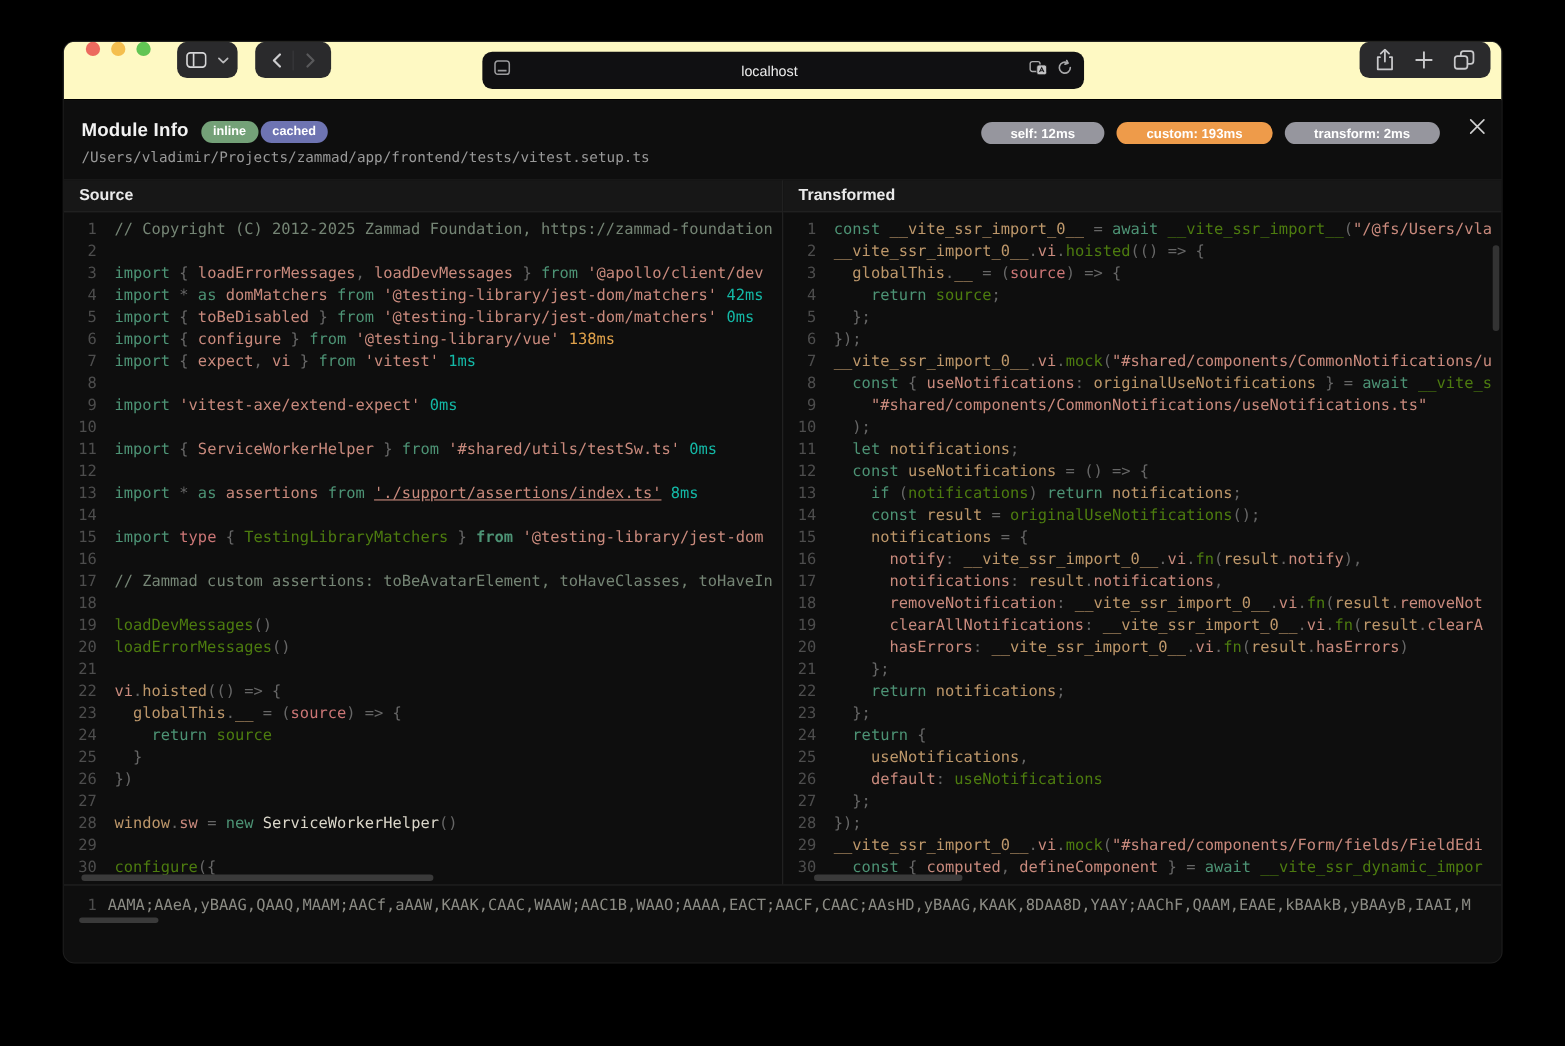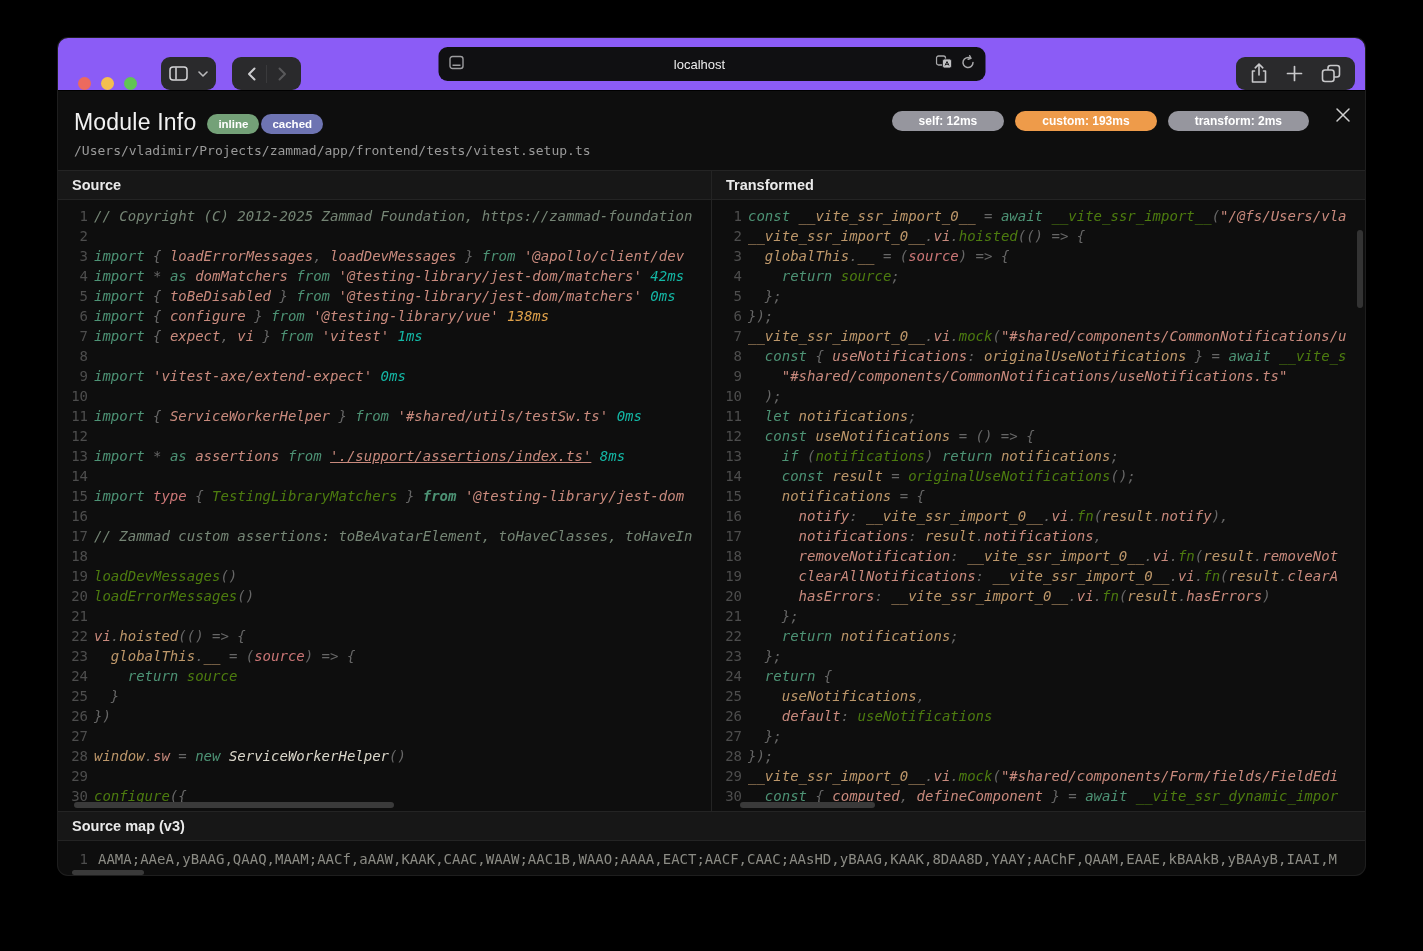--- a/index.html
+++ b/index.html
@@ -1,56 +1,56 @@
 <!DOCTYPE html>
 <html><head>
 <meta charset="utf-8">
 <style>
   html,body{margin:0;padding:0;background:#000;width:1423px;height:951px;overflow:hidden;
     font-family:"Liberation Sans",sans-serif;-webkit-font-smoothing:antialiased;}
   .window{position:absolute;left:58px;top:38px;width:1307px;height:837px;background:#0E0E0E;
     border-radius:10px;overflow:hidden;box-shadow:0 0 0 1px #1E1E1E,0 24px 70px rgba(0,0,0,.7);}
   
-  .toolbar{height:52px;background:#8b5cf6;display:flex;align-items:flex-end;position:relative;
+  .toolbar{height:52px;background:#fef9c3;display:flex;align-items:flex-start;position:relative;
     border-bottom:1px solid #000;}
   .traffic{display:flex;gap:10px;margin-left:20px;}
   .dot{width:13px;height:13px;border-radius:50%;}
   .dot.r{background:#EC6A5E}.dot.y{background:#F4BF4F}.dot.g{background:#61C554}
   .btn-group{background:#2A2A2C;border-radius:9px;height:33px;display:flex;align-items:center;
     padding:0 8px;gap:10px;}
   .btn-group svg{display:block}
   .grp-sidebar{margin-left:24px;}
   .grp-nav{margin-left:16px;gap:0;padding:0 4px;}
   .navbtn{width:30px;height:33px;display:flex;align-items:center;justify-content:center;}
   .nav-sep{width:1px;height:18px;background:#3A3A3C;}
   .url-field{position:absolute;left:50%;transform:translateX(-50%);top:9px;width:527px;height:34px;
     background:#101012;border-radius:9px;display:flex;align-items:center;padding:0 10px;}
   .url-text{flex:1;text-align:center;color:#EDEDED;font-size:13px;}
   .url-right{display:flex;align-items:center;gap:8px;}
   .grp-right{margin-left:auto;margin-right:10px;gap:18px;padding:0 14px;}
   
   .module-header{position:relative;padding:18px 16px 12px 16px;background:#0E0E0E;}
   .title-row{display:flex;align-items:center;gap:11px;}
-  .module-title{font-size:23px;font-weight:normal;color:#F2F2F2;letter-spacing:.2px;}
+  .module-title{font-size:17px;font-weight:bold;color:#F2F2F2;letter-spacing:.2px;}
   .badge{color:#fff;font-size:11.5px;font-weight:bold;padding:4px 11px;border-radius:999px;line-height:1;}
   .timings{position:absolute;right:54px;top:20px;display:flex;gap:9px;}
   .pill{color:#fff;font-size:12px;font-weight:bold;padding:4px 27px;border-radius:999px;line-height:1;}
   .close-x{position:absolute;right:13px;top:15px;width:18px;height:18px;cursor:pointer;}
   .file-path{margin-top:7px;font-family:"DejaVu Sans Mono",monospace;font-size:13px;color:#9A9A9A;}
   
   .panels{display:flex;height:640px;border-top:1px solid #242424;}
   .panel{width:653px;display:flex;flex-direction:column;min-width:0;position:relative;}
   .panel + .panel{border-left:1px solid #242424;width:653px;}
   .panel-header{height:28px;flex:none;background:#171717;border-bottom:1px solid #242424;
     display:flex;align-items:center;padding:0 14px;font-size:14.5px;font-weight:bold;color:#EAEAEA;}
   .code-area{flex:1;overflow:hidden;padding-top:6px;position:relative;
     font-family:"DejaVu Sans Mono",monospace;font-size:14px;line-height:20px;}
   .code-line{display:flex;height:20px;}
   .ln{width:30px;flex:none;text-align:right;color:#4D4D4D;user-select:none;}
-  .lc{margin-left:6px;white-space:pre;flex:none;font-style:italic;}
+  .lc{margin-left:16px;white-space:pre;flex:none;}
   .tk-kw{color:#4D9375}.tk-kwb{color:#4D9375;font-weight:bold}
   .tk-fn{color:#4d7c0f}.tk-str{color:#C98A7D}.tk-var{color:#BD976A}
   .tk-param{color:#CB7676}.tk-pun{color:#666666}.tk-cmt{color:#758575}
   .tk-txt{color:#DBD7CA}.tk-time{color:#14b8a6}.tk-timehl{color:#E0A24B}
   .tk-link{color:#C98A7D;text-decoration:underline;cursor:pointer;}
   .hthumb{position:absolute;height:6px;border-radius:3px;background:#3A3A3A;bottom:3px;}
   .vthumb{position:absolute;width:6px;border-radius:3px;background:#333;right:2px;}
   
   .sourcemap{border-top:1px solid #242424;position:relative;}
   .map-row{display:flex;padding:8px 0 10px 0;font-family:"DejaVu Sans Mono",monospace;
@@ -407,21 +407,20 @@
             <span class="ln">30</span>
             <span class="lc"><span class="tk-txt">  </span><span class="tk-kw">const </span><span class="tk-pun">{ </span><span class="tk-str">computed</span><span class="tk-pun">, </span><span class="tk-str">defineComponent</span><span class="tk-pun"> } = </span><span class="tk-kw">await </span><span class="tk-fn">__vite_ssr_dynamic_impor</span></span>
           </div>
           <div class="hthumb" style="left: 28px; width: 135px;"></div>
           <div class="vthumb" style="top: 30px; height: 78px;"></div>
         </div>
     </div>
   </div>
 
   <div class="sourcemap">
-    <div class="panel-header">Source map (v3)</div>
     <div class="map-row">
       <span class="ln">1</span>
       <span class="map-text">AAMA;AAeA,yBAAG,QAAQ,MAAM;AACf,aAAW,KAAK,CAAC,WAAW;AAC1B,WAAO;AAAA,EACT;AACF,CAAC;AAsHD,yBAAG,KAAK,8DAA8D,YAAY;AAChF,QAAM,EAAE,kBAAkB,yBAAyB,IAAI,M</span>
     </div>
     <div class="hthumb" style="left:14px;width:72px;height:5px;bottom:4px;"></div>
   </div>
 
 </div>
 
 </body></html>

